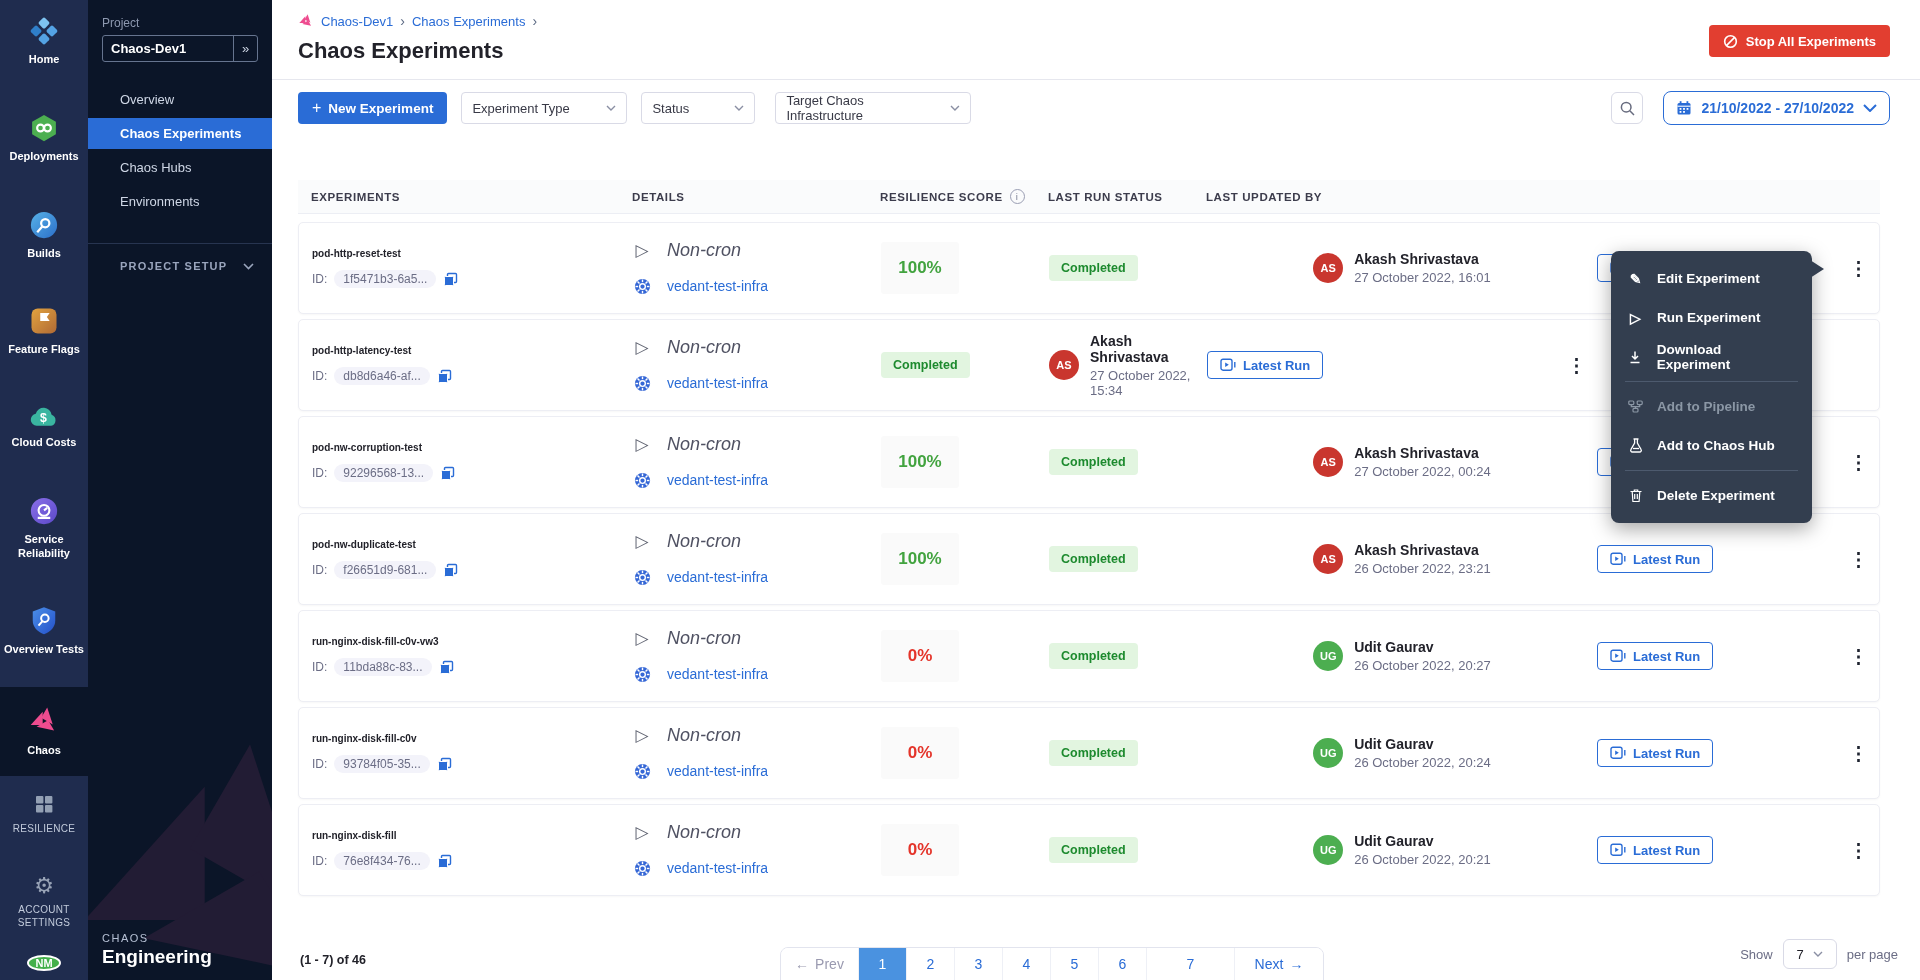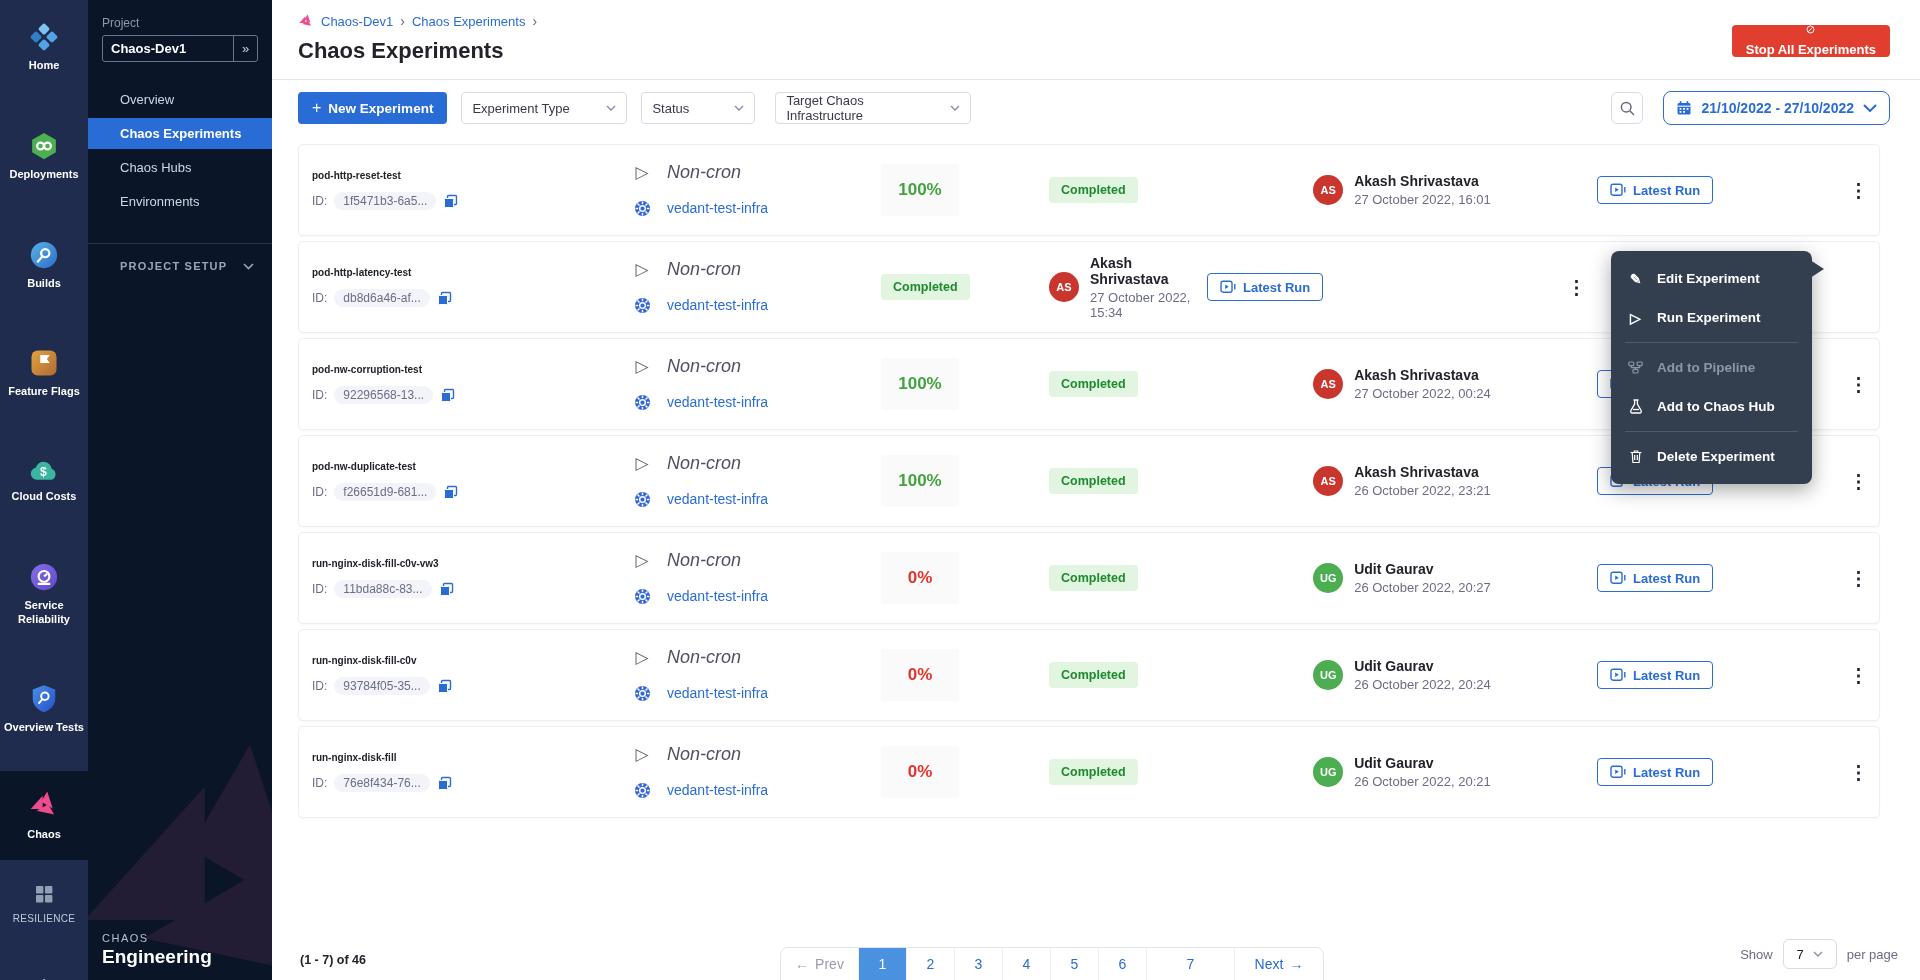--- a/index.html
+++ b/index.html
@@ -1,21 +1,21 @@
 <!DOCTYPE html>
 <html><head>
 <meta charset="utf-8">
 <style>
   * { margin:0; padding:0; box-sizing:border-box; }
   html,body { width:1920px; height:980px; overflow:hidden; }
   body { display:flex; font-family:"Liberation Sans", sans-serif; background:#fff; position:relative; }
 
   
   #rail { width:88px; background:#1f2c4e; display:flex; flex-direction:column; align-items:stretch; flex-shrink:0; z-index:5; }
-  .rail-item { display:flex; flex-direction:column; align-items:center; justify-content:center; gap:7px; padding:22px 3px; cursor:pointer; }
+  .rail-item { display:flex; flex-direction:column; align-items:center; justify-content:center; gap:7px; padding:16px 3px; cursor:pointer; }
   .rail-item .rail-label { font-size:11px; font-weight:700; color:#fff; text-align:center; line-height:1.25; }
   .rail-item.selected { background:#0b1528; }
   .rail-item.small .rail-label { font-size:10px; font-weight:400; color:#c2cbdb; letter-spacing:.3px; }
   .rail-spacer { flex:1; }
   .rail-avatar { width:34px; height:34px; border-radius:50%; background:#43b04a; border:2px solid #fff; color:#fff;
                  font-size:11px; font-weight:700; display:flex; align-items:center; justify-content:center; margin:10px auto 18px; cursor:pointer; }
   .gear-glyph { font-size:22px; color:#98a3b6; line-height:1; }
 
   
   #psidebar { width:184px; background:#0b1528; flex-shrink:0; position:relative; overflow:hidden; z-index:4; }
@@ -34,21 +34,21 @@
   .watermark { position:absolute; bottom:-60px; left:-30px; opacity:.5; pointer-events:none; }
 
   
   #main { flex:1; position:relative; background:#fff; }
   #header { height:80px; border-bottom:1px solid #e6e7ee; position:relative; padding:13px 0 0 26px; }
   .crumbs { display:flex; align-items:center; gap:7px; font-size:13px; }
   .crumb-link { color:#2a6cd6; cursor:pointer; }
   .crumb-sep { color:#5c6a84; font-size:14px; }
   .page-title { font-size:22px; font-weight:700; color:#22222a; margin-top:9px; }
   .stop-btn { position:absolute; top:25px; right:30px; background:#e23e30; border:none; color:#fff; font-weight:700; font-size:13px;
-              height:32px; padding:0 14px; border-radius:4px; display:flex; align-items:center; gap:8px; cursor:pointer; font-family:inherit;flex-direction:column; }
+              height:32px; padding:0 14px; border-radius:4px; display:flex; align-items:center; gap:8px; cursor:pointer; font-family:inherit; }
 
   #toolbar { height:56px; display:flex; align-items:center; padding:0 30px 0 26px; gap:14px; }
   .new-btn { background:#2a6cd6; color:#fff; border:none; border-radius:4px; height:32px; padding:0 14px; font-size:13.5px; font-weight:700;
              display:flex; align-items:center; gap:7px; cursor:pointer; font-family:inherit; }
   .new-btn .plus { font-size:16px; font-weight:400; }
   .select { height:32px; border:1px solid #d9dae6; border-radius:4px; background:#fff; display:flex; align-items:center; justify-content:space-between;
             padding:0 10px; font-size:13px; color:#383946; cursor:pointer; gap:8px; }
   .sel-type { width:166px; } .sel-status { width:114px; } .sel-infra { width:196px; margin-left:6px; }
   .tb-right { margin-left:auto; display:flex; align-items:center; gap:20px; }
   .search-btn { width:32px; height:32px; border:1px solid #d9dae6; border-radius:6px; background:#fff; display:flex; align-items:center; justify-content:center; cursor:pointer; }
@@ -351,20 +351,39 @@
             </g>
           </svg>
         <span>21/10/2022 - 27/10/2022</span>
         <svg width="14" height="8" viewBox="0 0 14 8">
             <polyline points="1,1 7,7 13,1" fill="none" stroke="#2a6cd6" stroke-width="2"></polyline>
           </svg>
       </button>
     </div>
   </div>
 
+  <div id="thead" class="grid-cols">
+    <div class="th">
+        <span>EXPERIMENTS</span>
+      </div>
+    <div class="th">
+        <span>DETAILS</span>
+      </div>
+    <div class="th">
+        <span>RESILIENCE SCORE</span>
+        <span class="info-icon">i</span>
+      </div>
+    <div class="th">
+        <span>LAST RUN STATUS</span>
+      </div>
+    <div class="th">
+        <span>LAST UPDATED BY</span>
+      </div>
+    <div class="th"></div>
+  </div>
 
   <div id="rows">
   <div class="row grid-cols">
     <div class="cell exp">
       <div class="exp-name">pod-http-reset-test</div>
       <div class="exp-idrow">
         <span class="id-label">ID:</span>
         <span class="id-pill">1f5471b3-6a5...</span>
         <span class="copy-icon">
           <svg width="15" height="15" viewBox="0 0 15 15">
@@ -847,20 +866,29 @@
 
 <div id="ctx-menu">
   <div class="menu-item">
       <span class="mi-icon glyph">✎</span>
       <span>Edit Experiment</span>
     </div>
   <div class="menu-item">
       <span class="mi-icon glyph">▷</span>
       <span>Run Experiment</span>
     </div>
+  <div class="menu-item">
+    <span class="mi-icon">
+        <svg width="14" height="14" viewBox="0 0 14 14">
+          <path d="M7 1.5v7M4 6l3 3 3-3" fill="none" stroke="#fff" stroke-width="1.5"></path>
+          <path d="M2.5 12.5h9" stroke="#fff" stroke-width="1.5"></path>
+        </svg>
+      </span>
+    <span>Download Experiment</span>
+  </div>
   <div class="menu-div"></div>
   <div class="menu-item disabled">
     <span class="mi-icon">
         <svg width="15" height="13" viewBox="0 0 15 13">
           <g fill="none" stroke="#8b97a5" stroke-width="1.2">
             <rect x="0.8" y="1" width="5" height="3.6" rx="1"></rect>
             <rect x="9.2" y="1" width="5" height="3.6" rx="1"></rect>
             <rect x="5" y="8.4" width="5" height="3.6" rx="1"></rect>
             <path d="M3.3 4.6v2h8.4v-2M7.5 6.6v1.8"></path>
           </g>

